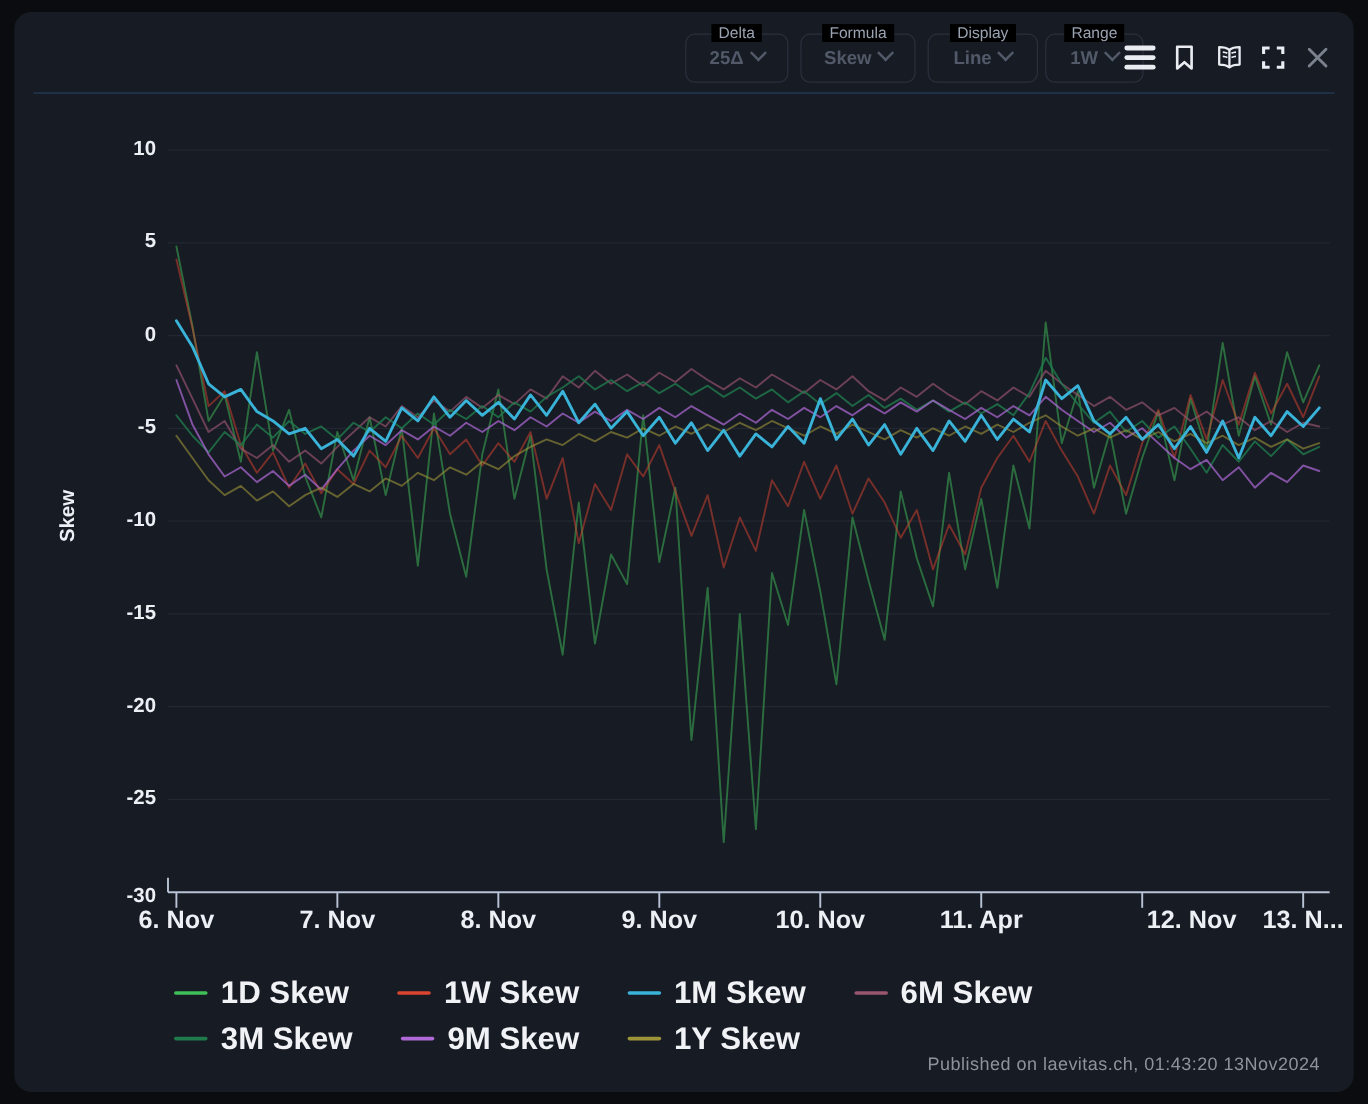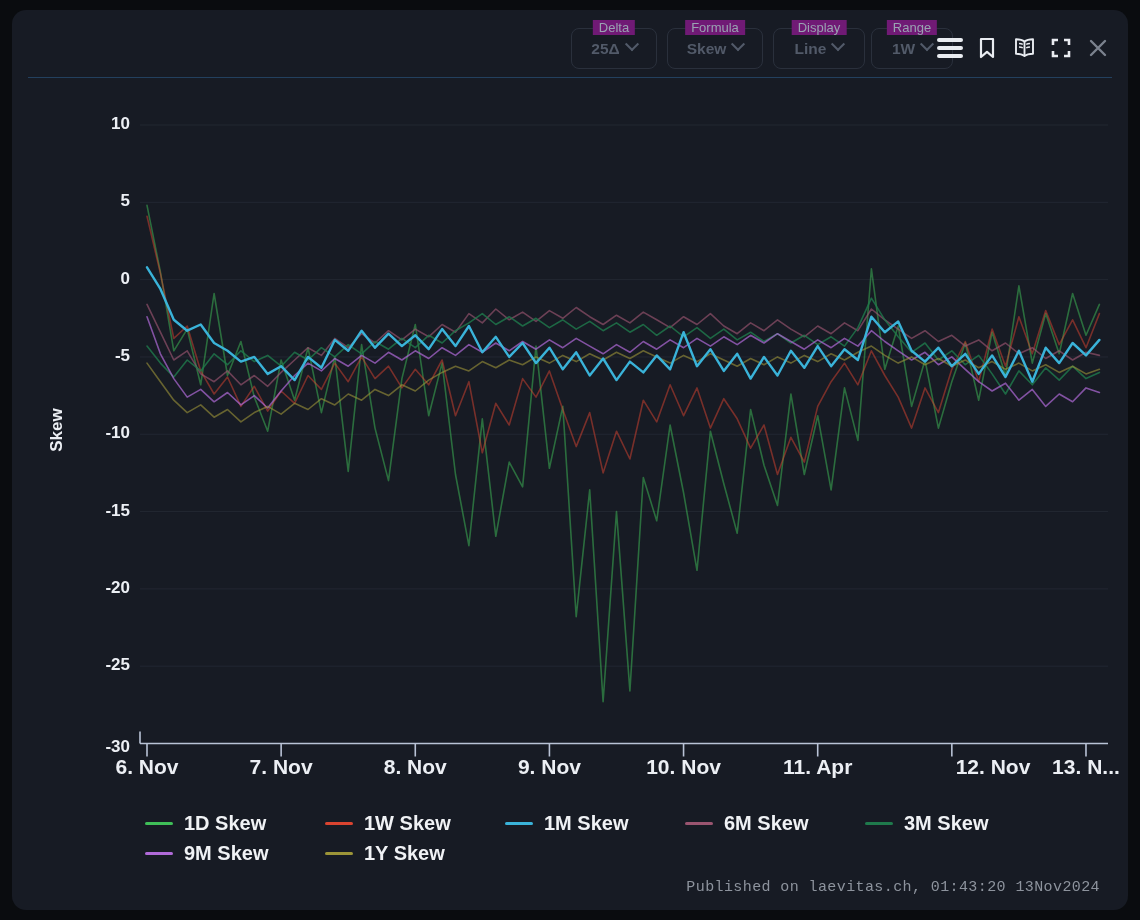--- a/index.html
+++ b/index.html
@@ -6,21 +6,21 @@
   .stage{position:relative;width:1140px;height:920px;background:#0a0c0f;overflow:hidden;
          font-family:"Liberation Sans",sans-serif;}
   .panel{position:absolute;left:12px;top:10px;width:1116px;height:900px;background:#171b24;border-radius:14px;}
 
   
   .chart-title{position:absolute;left:32px;top:31px;font-size:19px;font-weight:bold;color:#f0f2f5;letter-spacing:.2px;}
   .hdr-divider{position:absolute;left:16px;right:16px;top:67px;height:1px;background:#23405e;}
 
   .select{position:absolute;top:18px;height:39px;border:1px solid #2a303c;border-radius:8px;
           display:flex;align-items:center;justify-content:center;gap:7px;cursor:pointer;}
-  .sel-label{position:absolute;top:-9px;left:50%;transform:translateX(-50%);background:#701a75;
+  .sel-label{position:absolute;top:-9px;left:50%;transform:translateX(-50%);background:#000000;
              padding:0 6px;font-size:13px;color:#9aa3b2;white-space:nowrap;}
   .sel-value{font-size:15.5px;color:#525a69;font-weight:bold;}
   .caret{width:8px;height:8px;border-right:2px solid #525a69;border-bottom:2px solid #525a69;
          transform:rotate(45deg) translate(-2px,-2px);margin-top:-3px;}
 
   .icon-row{position:absolute;top:20px;right:16px;display:flex;align-items:center;gap:9px;height:36px;}
   .icon-btn{display:flex;align-items:center;justify-content:center;width:28px;height:28px;cursor:pointer;}
   .menu-bars{display:flex;flex-direction:column;gap:4px;}
   .menu-bars span{display:block;width:26px;height:4px;border-radius:2px;background:#e9ecf1;}
 
@@ -30,23 +30,23 @@
   .y-title{position:absolute;left:57px;top:430px;transform:translate(-50%,-50%) rotate(-90deg);
            font-size:17px;font-weight:bold;color:#eceff4;}
 
   svg.plot{position:absolute;left:0;top:0;}
 
   
   .legend{position:absolute;left:145px;top:812px;width:880px;display:flex;flex-wrap:wrap;
           column-gap:40px;row-gap:7px;}
   .legend-item{display:flex;align-items:center;gap:11px;min-width:140px;cursor:pointer;}
   .legend-swatch{width:28px;height:3px;border-radius:2px;flex:none;}
-  .legend-label{font-size:20px;font-weight:bold;color:#f0f2f5;white-space:nowrap;}
+  .legend-label{font-size:26px;font-weight:bold;color:#f0f2f5;white-space:nowrap;}
 
-  .footer{position:absolute;right:40px;top:879px;font-size:15px;color:#8d939d;letter-spacing:.4px;font-family:Liberation Mono, monospace;}
+  .footer{position:absolute;right:40px;top:879px;font-size:15px;color:#8d939d;letter-spacing:.4px;}
 </style>
 </head>
 <body>
 
 <div class="stage">
   <div class="panel">
 
 
     <div class="select" style="left:559px;width:84px;">
       <span class="sel-label">Delta</span>

